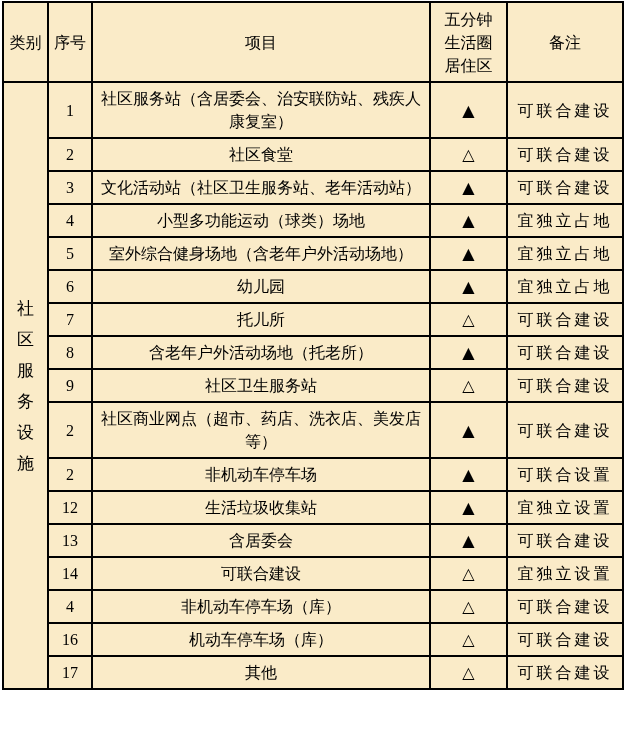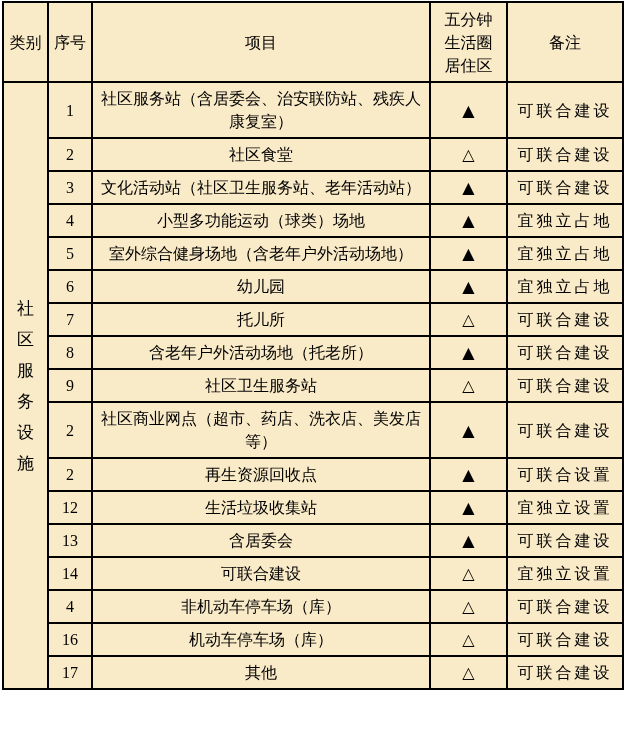--- a/index.html
+++ b/index.html
@@ -178,21 +178,21 @@
 
       <tr class="body-row">
         <td>2</td>
         <td class="cell-item">社区商业网点（超市、药店、洗衣店、美发店等）</td>
         <td class="cell-symbol">▲</td>
         <td class="cell-remark">可联合建设</td>
       </tr>
 
       <tr class="body-row">
         <td>2</td>
-        <td class="cell-item">再生资源回收点</td>
+        <td class="cell-item">非机动车停车场</td>
         <td class="cell-symbol">▲</td>
         <td class="cell-remark">可联合设置</td>
       </tr>
 
       <tr class="body-row">
         <td>12</td>
         <td class="cell-item">生活垃圾收集站</td>
         <td class="cell-symbol">▲</td>
         <td class="cell-remark">宜独立设置</td>
       </tr>

